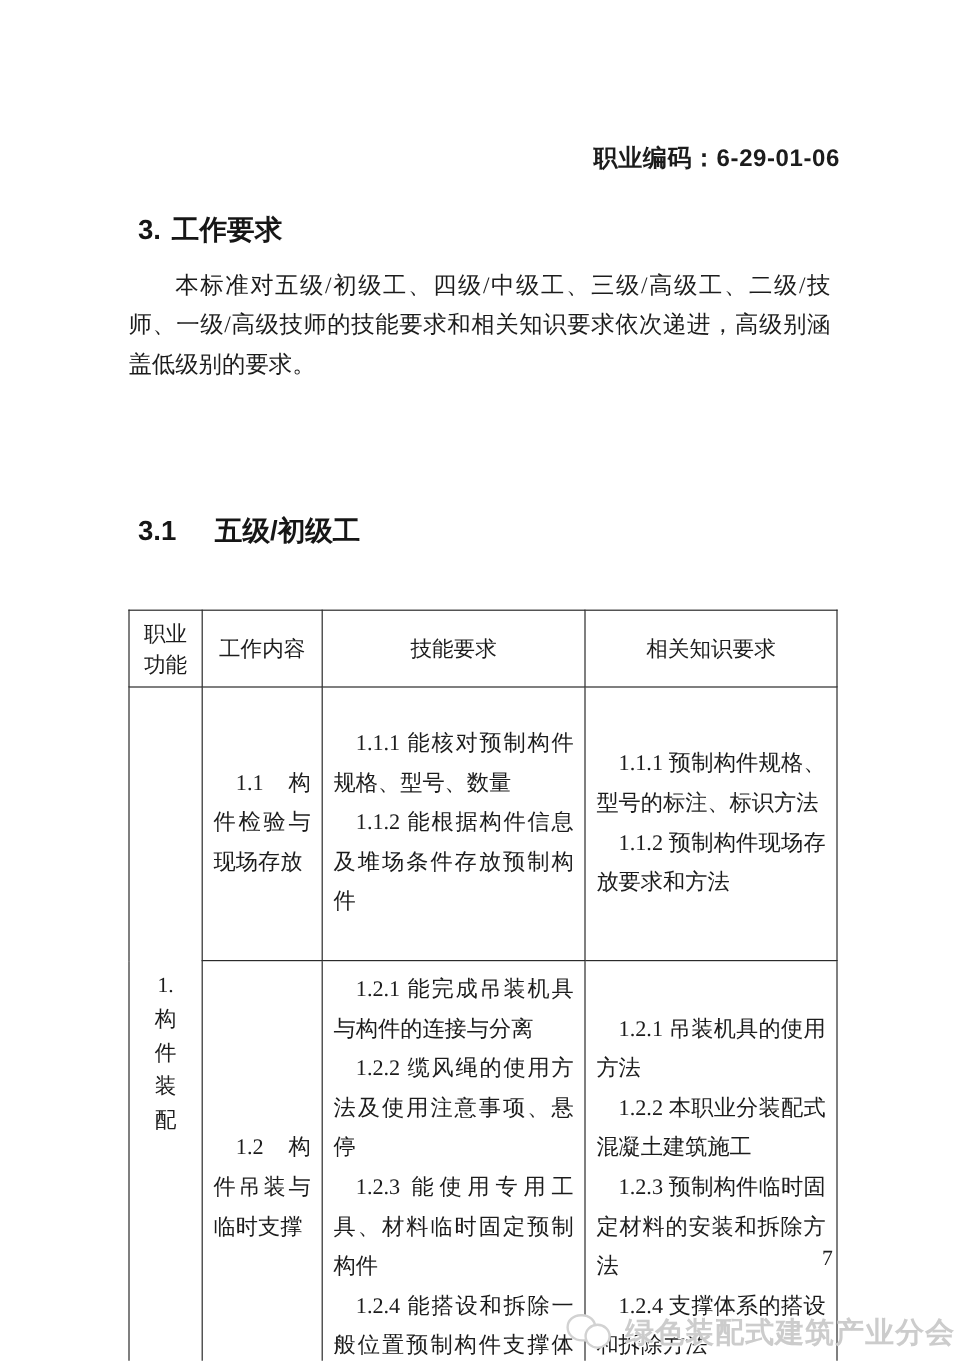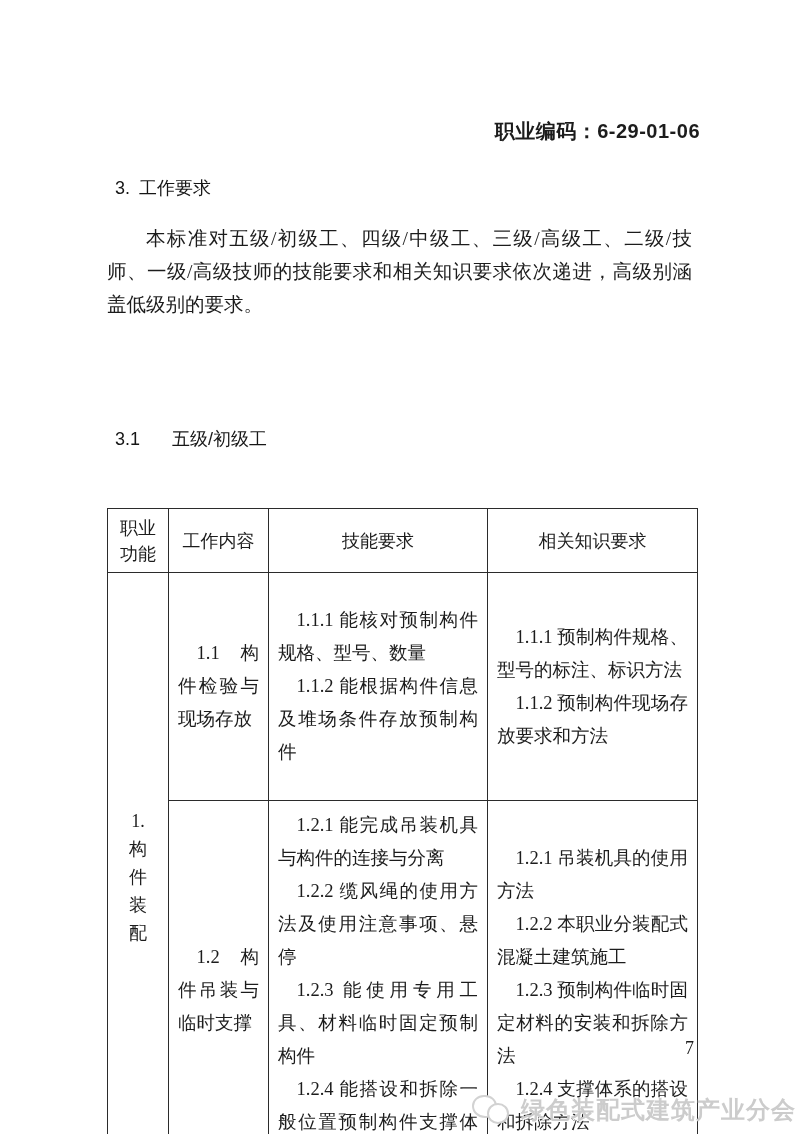--- a/index.html
+++ b/index.html
@@ -16,21 +16,21 @@
   .code {
     position:absolute; top:74px; right:108px;
     font-family:"Liberation Sans", sans-serif;
     font-weight:bold; font-size:20px; letter-spacing:0.5px;margin-top:44px;
   }
 
   
   .h-sec {
     position:absolute; left:115px;
     font-family:"Liberation Sans", sans-serif;
-    font-weight:normal; font-size:18px; color:#161616;
+    font-weight:bold; font-size:23px; color:#161616;
   }
   .h-sec .num { margin-right:9px; }
   #h31 .num { margin-right:32px; }
 
   
   .paras {
     position:absolute; top:222px; left:107px; width:585px;
     font-size:19.5px; line-height:33px;
     text-align:justify; text-justify:inter-ideograph;
   }

